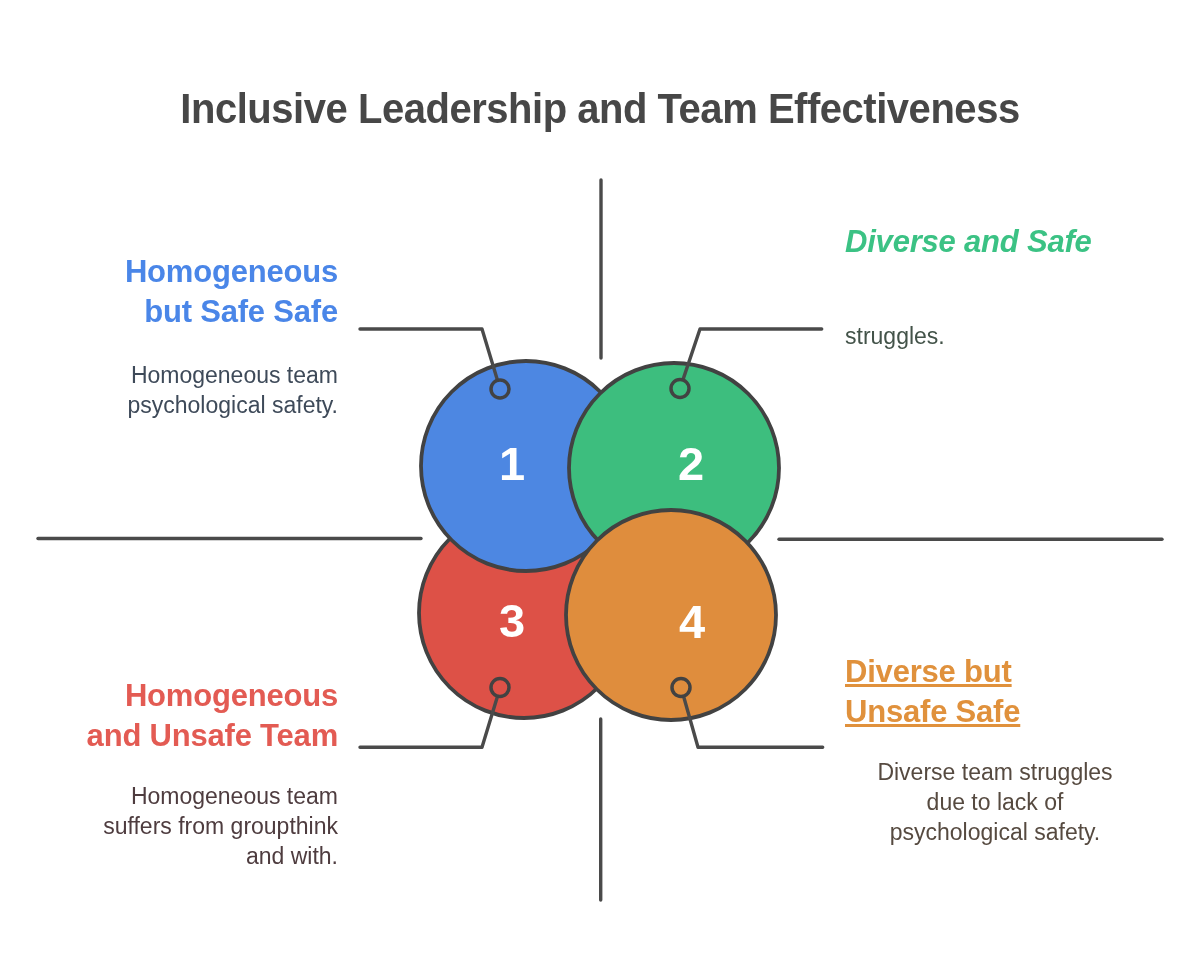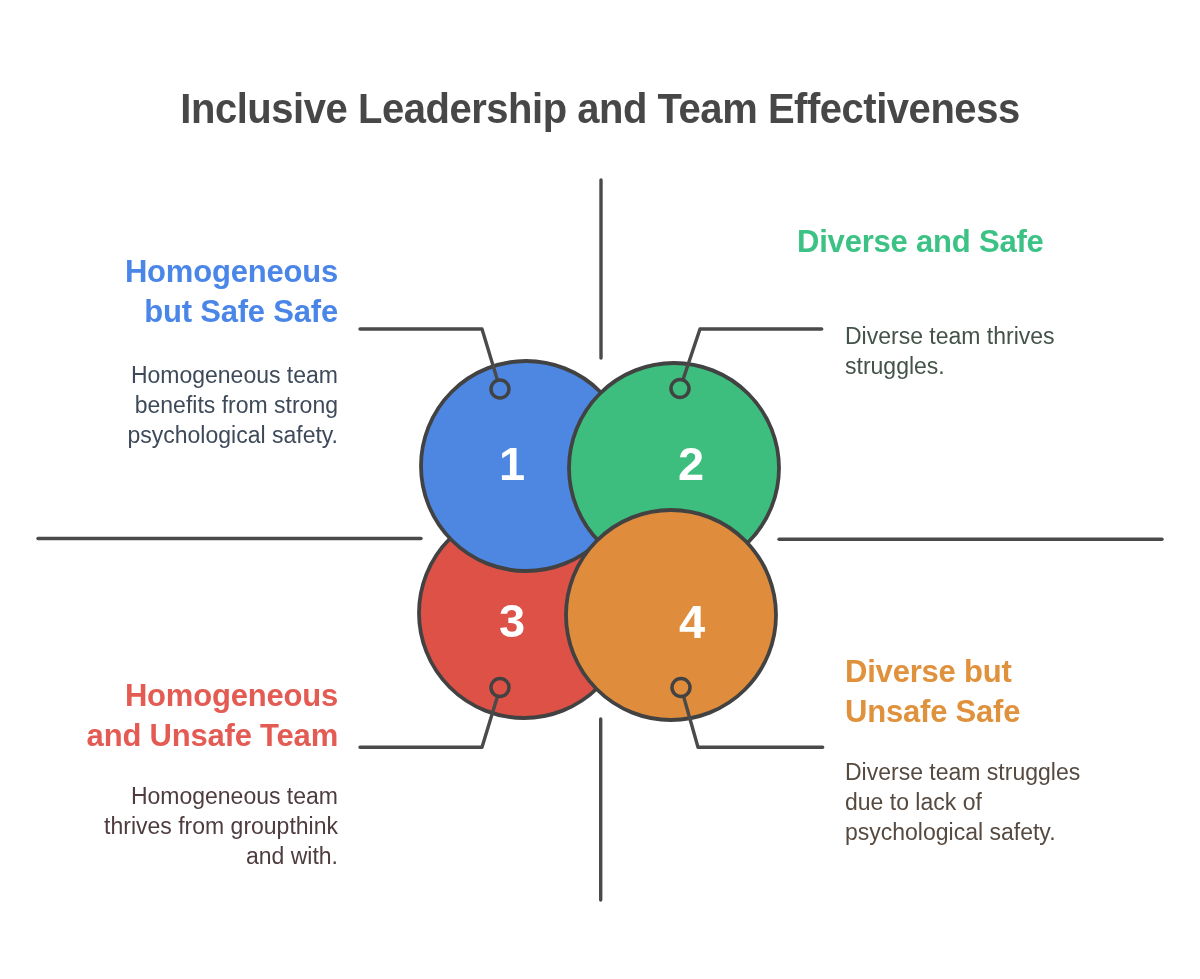--- a/index.html
+++ b/index.html
@@ -45,26 +45,26 @@
   .quad-body {
     position: absolute;
     width: 300px;
     font-size: 23px;
     line-height: 30px;
   }
   .align-right { text-align: right; margin-top: 24px; }
   .align-left  { text-align: left; }
   .tl-heading { left: 38px;  top: 228px; }
   .tl-body    { left: 38px;  top: 336px; }
-  .tr-heading { left: 797px; top: 222px; }
+  .tr-heading { left: 845px; top: 222px; font-style: italic; }
   .tr-body    { left: 845px; top: 321px; }
   .bl-heading { left: 38px;  top: 652px; }
   .bl-body    { left: 38px;  top: 757px; }
   .br-heading { left: 845px; top: 652px; }
-  .br-body    { left: 845px; top: 757px; }
+  .br-body    { left: 845px; top: 757px; text-align: center; }
   .svg-number {
     font-family: "Liberation Sans", sans-serif;
     font-size: 47px;
     font-weight: bold;
   }
 </style>
 </head>
 <body>
 
 <div id="canvas">
@@ -106,43 +106,41 @@
       <text x="692" y="621" dominant-baseline="central">4</text>
     </g>
   </svg>
 
   <div class="quad-heading align-right tl-heading" style="color: rgb(74, 134, 232);">
     <div>Homogeneous</div>
     <div>but Safe Safe</div>
   </div>
   <div class="quad-body align-right tl-body" style="color: rgb(62, 74, 89);">
     <div>Homogeneous team</div>
-    <div>benefits from strong</div>
     <div>psychological safety.</div>
   </div>
 
   <div class="quad-heading align-left tr-heading" style="color: rgb(59, 194, 132);">
     <div>Diverse and Safe</div>
   </div>
   <div class="quad-body align-left tr-body" style="color: rgb(67, 83, 73);">
-    <div>Diverse team thrives</div>
     <div>struggles.</div>
   </div>
 
   <div class="quad-heading align-right bl-heading" style="color: rgb(227, 91, 83);">
     <div>Homogeneous</div>
     <div>and Unsafe Team</div>
   </div>
   <div class="quad-body align-right bl-body" style="color: rgb(78, 60, 63);">
     <div>Homogeneous team</div>
-    <div>thrives from groupthink</div>
+    <div>suffers from groupthink</div>
     <div>and with.</div>
   </div>
 
-  <div class="quad-heading align-left br-heading" style="color: rgb(224, 145, 60);">
+  <div class="quad-heading align-left br-heading" style="color: rgb(224, 145, 60); text-decoration: underline;">
     <div>Diverse but</div>
     <div>Unsafe Safe</div>
   </div>
   <div class="quad-body align-left br-body" style="color: rgb(86, 74, 64);">
     <div>Diverse team struggles</div>
     <div>due to lack of</div>
     <div>psychological safety.</div>
   </div>
 
 </div>

